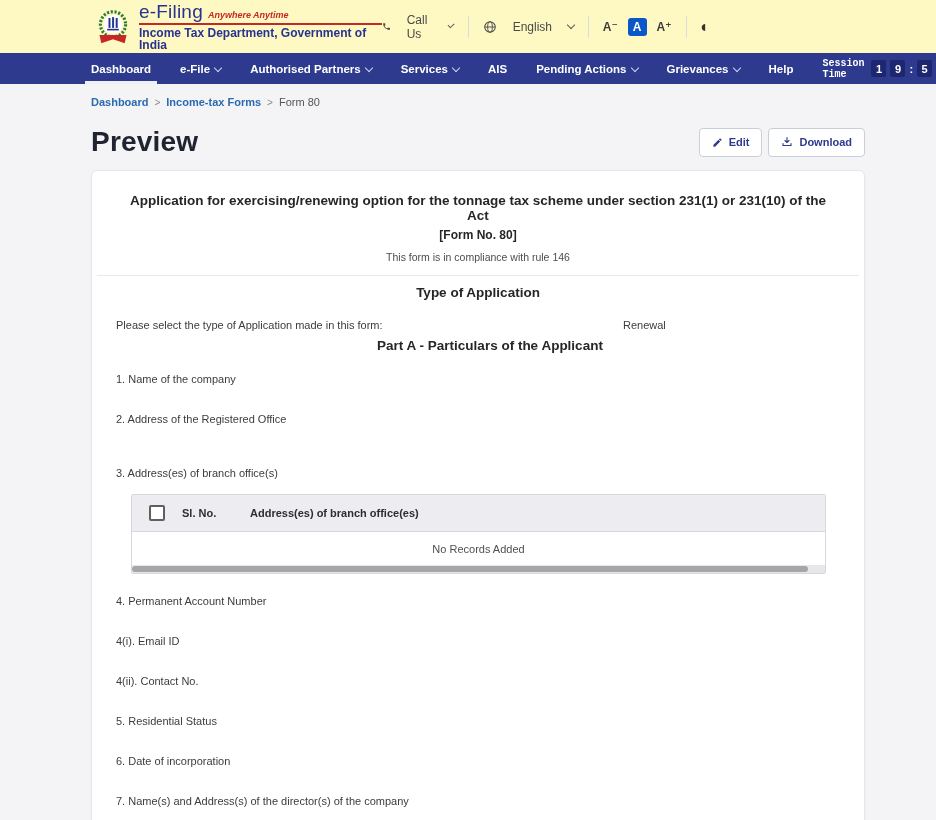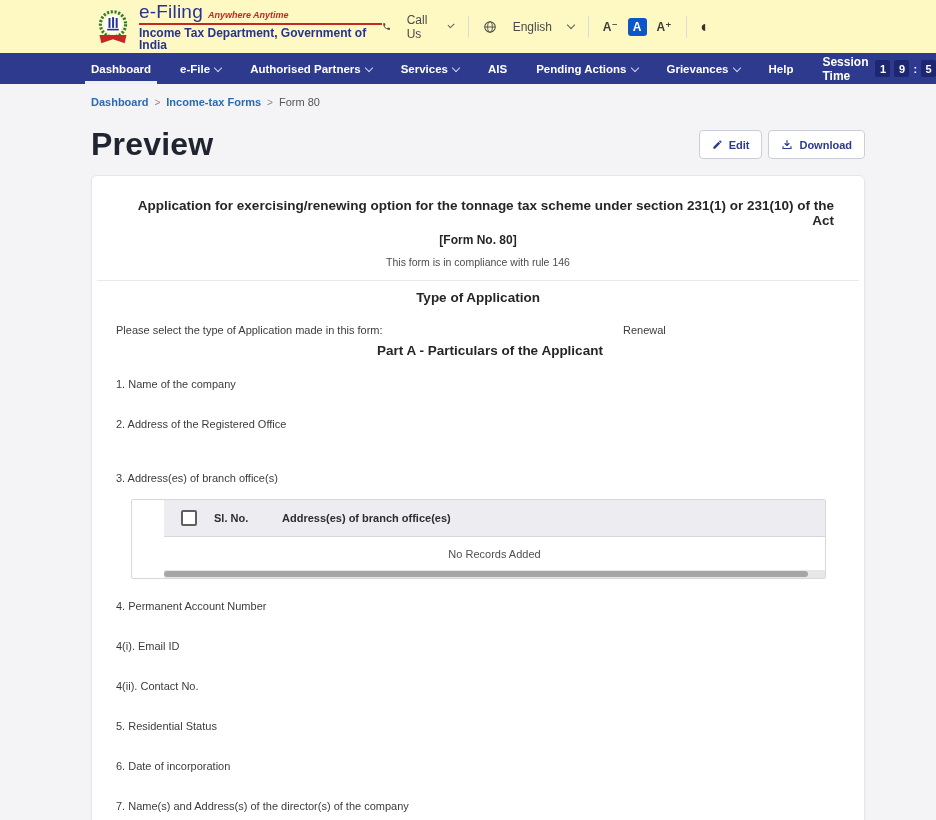--- a/index.html
+++ b/index.html
@@ -47,21 +47,21 @@
     color: #ffffff; font-size: 11.5px; font-weight: 700;
     margin-right: 29px; cursor: pointer; position: relative;
     white-space: nowrap;
   }
   .nav-item .chev { border-color: #cfd4f0; margin-top: -2px; }
   .nav-item.active::after {
     content: ""; position: absolute; left: -6px; right: -6px; bottom: 0;
     height: 3px; background: #eef0f4;
   }
   .session { margin-left: auto; display: flex; align-items: center; gap: 7px; }
-  .session-label { color: #ffffff; font-size: 12px; font-weight: 700; }
+  .session-label { color: #ffffff; font-size: 10px; font-weight: 700; font-family: Liberation Mono, monospace; }
   .session-digits { display: flex; align-items: center; gap: 4px; }
   .tbox {
     background: #1d2770; color: #ffffff; font-size: 11px; font-weight: 700;
     width: 15px; height: 17px; display: flex; align-items: center; justify-content: center;
     border-radius: 2px;
   }
   .tcolon { color: #ffffff; font-size: 11px; font-weight: 700; }
 
   
   .breadcrumb {
@@ -70,62 +70,61 @@
   }
   .bc-link { color: #2a6bb0; font-weight: 700; cursor: pointer; }
   .bc-sep { color: #8a8a8a; font-size: 10px; }
   .bc-current { color: #555; text-align: center; }
 
   
   .page-head {
     margin: 18px 71px 0 91px;
     display: flex; align-items: center;
   }
-  .page-title { font-size: 32px; font-weight: 700; color: #1f2430; letter-spacing: .2px; }
+  .page-title { font-size: 28px; font-weight: 700; color: #1f2430; letter-spacing: .2px; }
   .actions { margin-left: auto; display: flex; gap: 6px; }
   .btn {
     display: flex; align-items: center; gap: 6px;
     background: #fff; border: 1px solid #c9cfd8; border-radius: 4px;
     height: 29px; padding: 0 12px;
     font-size: 11px; font-weight: 700; color: #2d3a8d; cursor: pointer;
     font-family: "Liberation Sans", "DejaVu Sans", sans-serif;
   }
   .btn svg { display: block; }
 
   
   .card {
     margin: 12px 71px 0 91px;
     width: 774px; height: 700px;
     background: #fff; border: 1px solid #e4e6ea; border-radius: 6px;
     box-shadow: 0 1px 2px rgba(0,0,0,.05);
     padding-top: 22px;
     position: relative; overflow: hidden;
   }
-  .form-title { text-align: right; font-size: 13.5px; font-weight: 700; color: #262626; padding: 0 30px; }
+  .form-title { text-align: center; font-size: 13.5px; font-weight: 700; color: #262626; padding: 0 30px; }
   .form-no { text-align: center; font-size: 12px; font-weight: 700; color: #262626; margin-top: 5px; }
   .compliance { text-align: center; font-size: 10.5px; color: #4c4c4c; margin-top: 9px; }
   .divider { height: 1px; background: #e9e9ec; margin: 12px 5px 0 5px; }
   .section-heading { text-align: center; font-size: 13.5px; font-weight: 700; color: #262626; margin-top: 9px; }
   .type-row { position: relative; margin-top: 19px; height: 14px; }
   .type-label { position: absolute; left: 24px; top: 0; font-size: 11px; color: #3c3c3c; }
   .type-value { position: absolute; left: 531px; top: 0; font-size: 11px; color: #3c3c3c; }
   .part-heading { text-align: center; font-size: 13.5px; font-weight: 700; color: #262626; margin-top: 5px; padding-left: 24px; }
 
   .field { font-size: 11px; color: #3c3c3c; padding-left: 24px; }
   .mt20 { margin-top: 20px; }
   .mt28 { margin-top: 28px; }
   .mt42 { margin-top: 42px; }
   .mt21 { margin-top: 21px; }
 
   
   .rec-table {
     margin: 15px 0 0 39px; width: 695px;
     border: 1px solid #d7d7de; border-radius: 2px;
     background: #fff;
-    padding-left: 32px;
   }
   .rec-head {
     display: flex; align-items: center;
     background: #ececf1; height: 37px;
     border-bottom: 1px solid #d7d7de;
     font-size: 11px; font-weight: 700; color: #2e2e2e;
   }
   .cbox {
     width: 16px; height: 16px; border: 2px solid #5f5f5f; border-radius: 2px;
     background: #fff; margin-left: 17px; flex: 0 0 auto; cursor: pointer;

